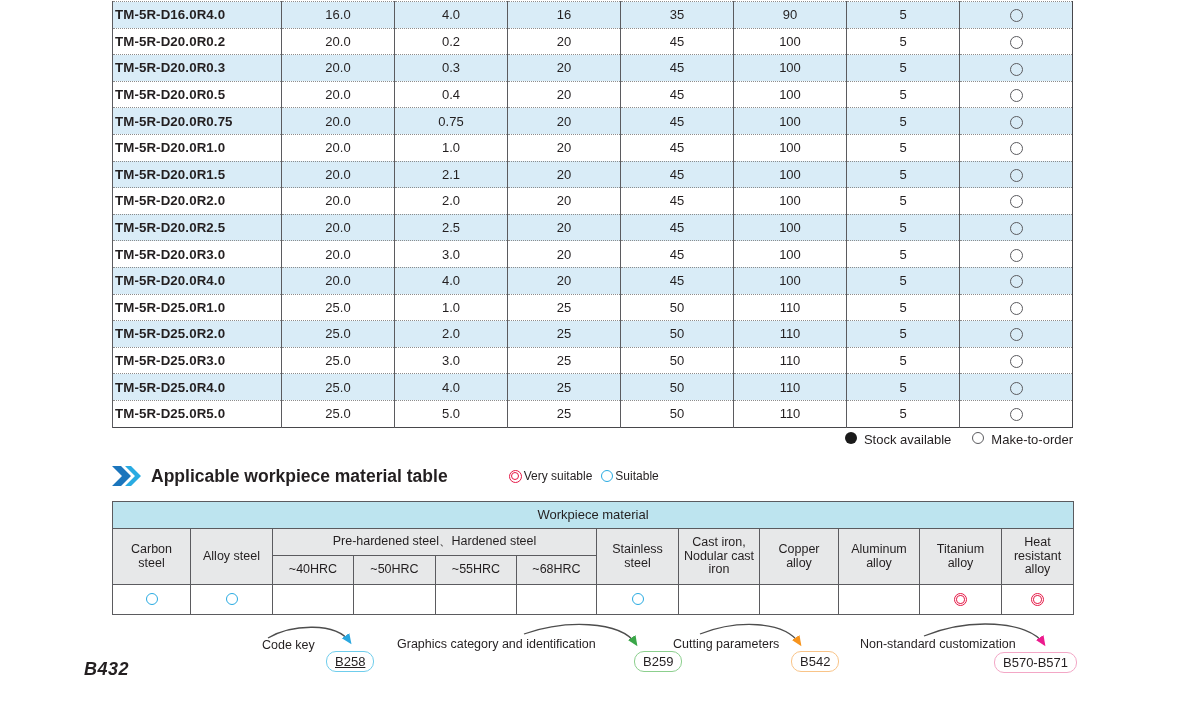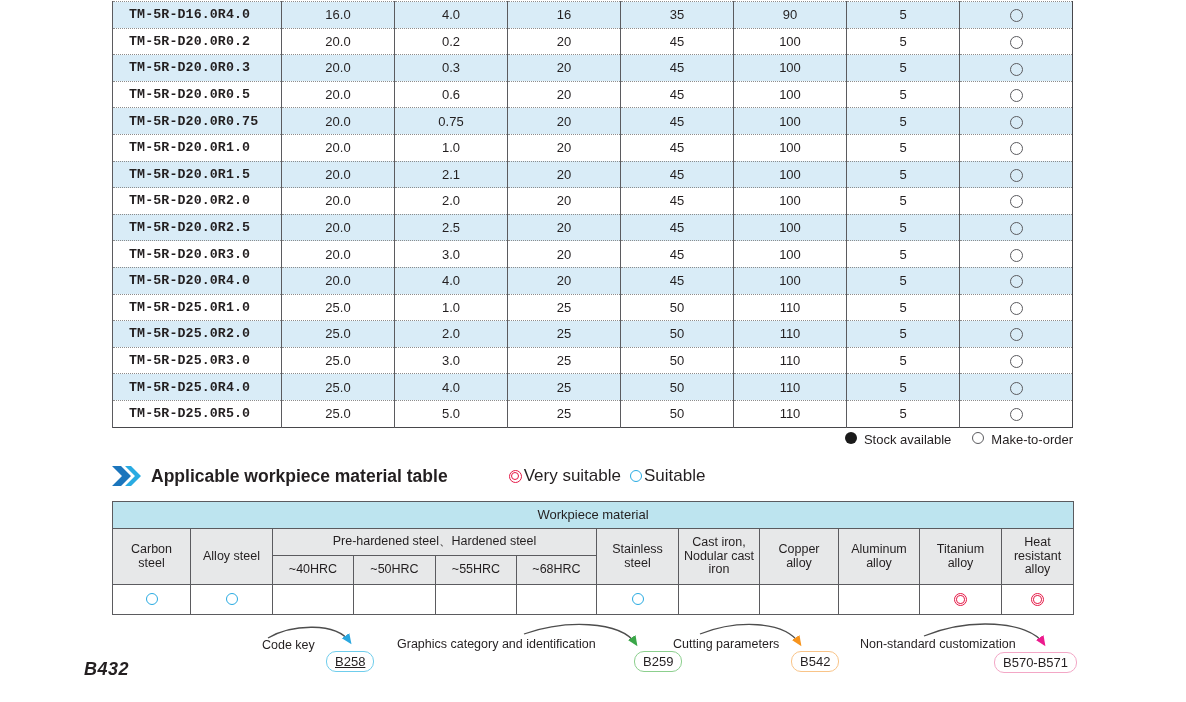--- a/index.html
+++ b/index.html
@@ -7,35 +7,35 @@
         font-family:"Liberation Sans",sans-serif;color:#231f20;}
 
   
   table{border-spacing:0;}
   .spec-table{position:absolute;left:112px;top:1px;width:961px;border-collapse:collapse;table-layout:fixed;
               border-left:1.6px solid #47474b;border-right:1.6px solid #47474b;
               border-bottom:1.6px solid #47474b;border-top:1px dotted #8c8c8c;}
   .spec-table td{border-left:1.5px solid #5b5b5f;border-top:1px dotted #8c8c8c;
                  height:25.6px;text-align:center;vertical-align:middle;
                  font-size:13px;padding:0;}
-  .spec-table td.model{text-align:left;padding-left:16px;font-weight:bold;font-size:13.3px;letter-spacing:.1px;font-family:Liberation Mono, monospace;}
+  .spec-table td.model{text-align:left;padding-left:2px;font-weight:bold;font-size:13.3px;letter-spacing:.1px;}
   .spec-table tr.alt{background:#d9ecf7;}
   .stock-circle{display:inline-block;width:13px;height:13px;border-radius:50%;box-sizing:border-box;vertical-align:middle;}
   .stock-circle.outline{border:1.3px solid #5b5b5f;background:transparent;}
 
   
   .stock-legend{position:absolute;left:112px;top:432px;width:961px;display:flex;justify-content:flex-end;
                 gap:7px;font-size:13px;}
   .leg-filled{display:inline-block;width:12px;height:12px;border-radius:50%;background:#1a1a1a;}
   .leg-outline{display:inline-block;width:12px;height:12px;border-radius:50%;border:1.3px solid #5b5b5f;box-sizing:border-box;margin-left:14px;}
 
   
   .sec-head{position:absolute;left:112px;top:465px;display:flex;align-items:center;justify-content:space-between;}
   .sec-title{font-size:17.5px;font-weight:bold;margin-left:9px;}
-  .suit-legend{display:flex;align-items:center;margin-left:13px;font-size:17px;padding-left:48px;}
+  .suit-legend{display:flex;align-items:center;margin-left:13px;font-size:12px;padding-left:48px;}
   .suit-legend .lbl{margin-left:2px;}
   .suit-legend .pair2{margin-left:9px;}
   .dbl-ring{position:relative;display:inline-block;width:13px;height:13px;border:1.6px solid #e61947;
             border-radius:50%;box-sizing:border-box;vertical-align:middle;}
   .dbl-ring::after{content:"";position:absolute;top:1.4px;left:1.4px;right:1.4px;bottom:1.4px;
                    border:1.5px solid #e61947;border-radius:50%;}
   .blue-ring{display:inline-block;width:12px;height:12px;border:1.7px solid #29abe2;border-radius:50%;
              box-sizing:border-box;vertical-align:middle;}
 
   
@@ -104,21 +104,21 @@
           <td>0.3</td>
           <td>20</td>
           <td>45</td>
           <td>100</td>
           <td>5</td>
           <td><span class="stock-circle outline"></span></td>
         </tr>
         <tr>
           <td class="model">TM-5R-D20.0R0.5</td>
           <td>20.0</td>
-          <td>0.6</td>
+          <td>0.4</td>
           <td>20</td>
           <td>45</td>
           <td>100</td>
           <td>5</td>
           <td><span class="stock-circle outline"></span></td>
         </tr>
         <tr class="alt">
           <td class="model">TM-5R-D20.0R0.75</td>
           <td>20.0</td>
           <td>0.75</td>

